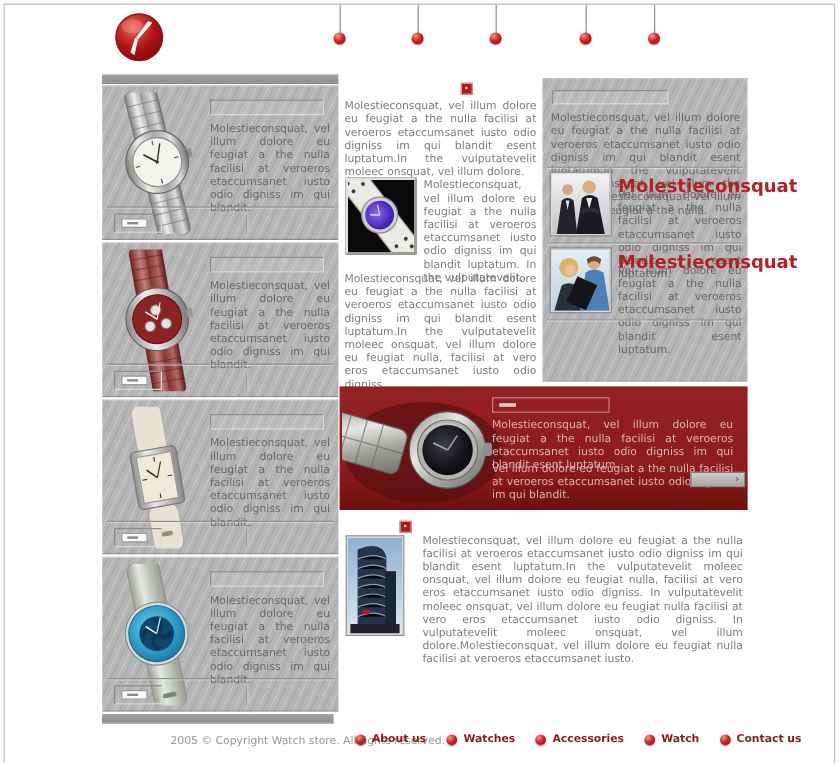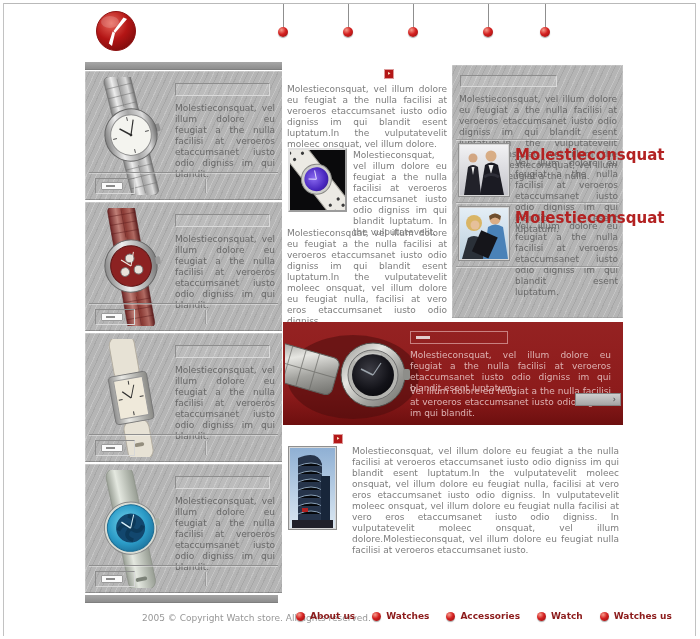--- a/index.html
+++ b/index.html
@@ -458,17 +458,17 @@
     <div class="fnav-item">
       <span class="rball fnav-ball"></span>
       <span class="fnav-label">Accessories</span>
     </div>
     <div class="fnav-item">
       <span class="rball fnav-ball"></span>
       <span class="fnav-label">Watch</span>
     </div>
     <div class="fnav-item">
       <span class="rball fnav-ball"></span>
-      <span class="fnav-label">Watches us</span>
+      <span class="fnav-label">Contact us</span>
     </div>
   </div>
 
 </div>
 
 </body></html>

